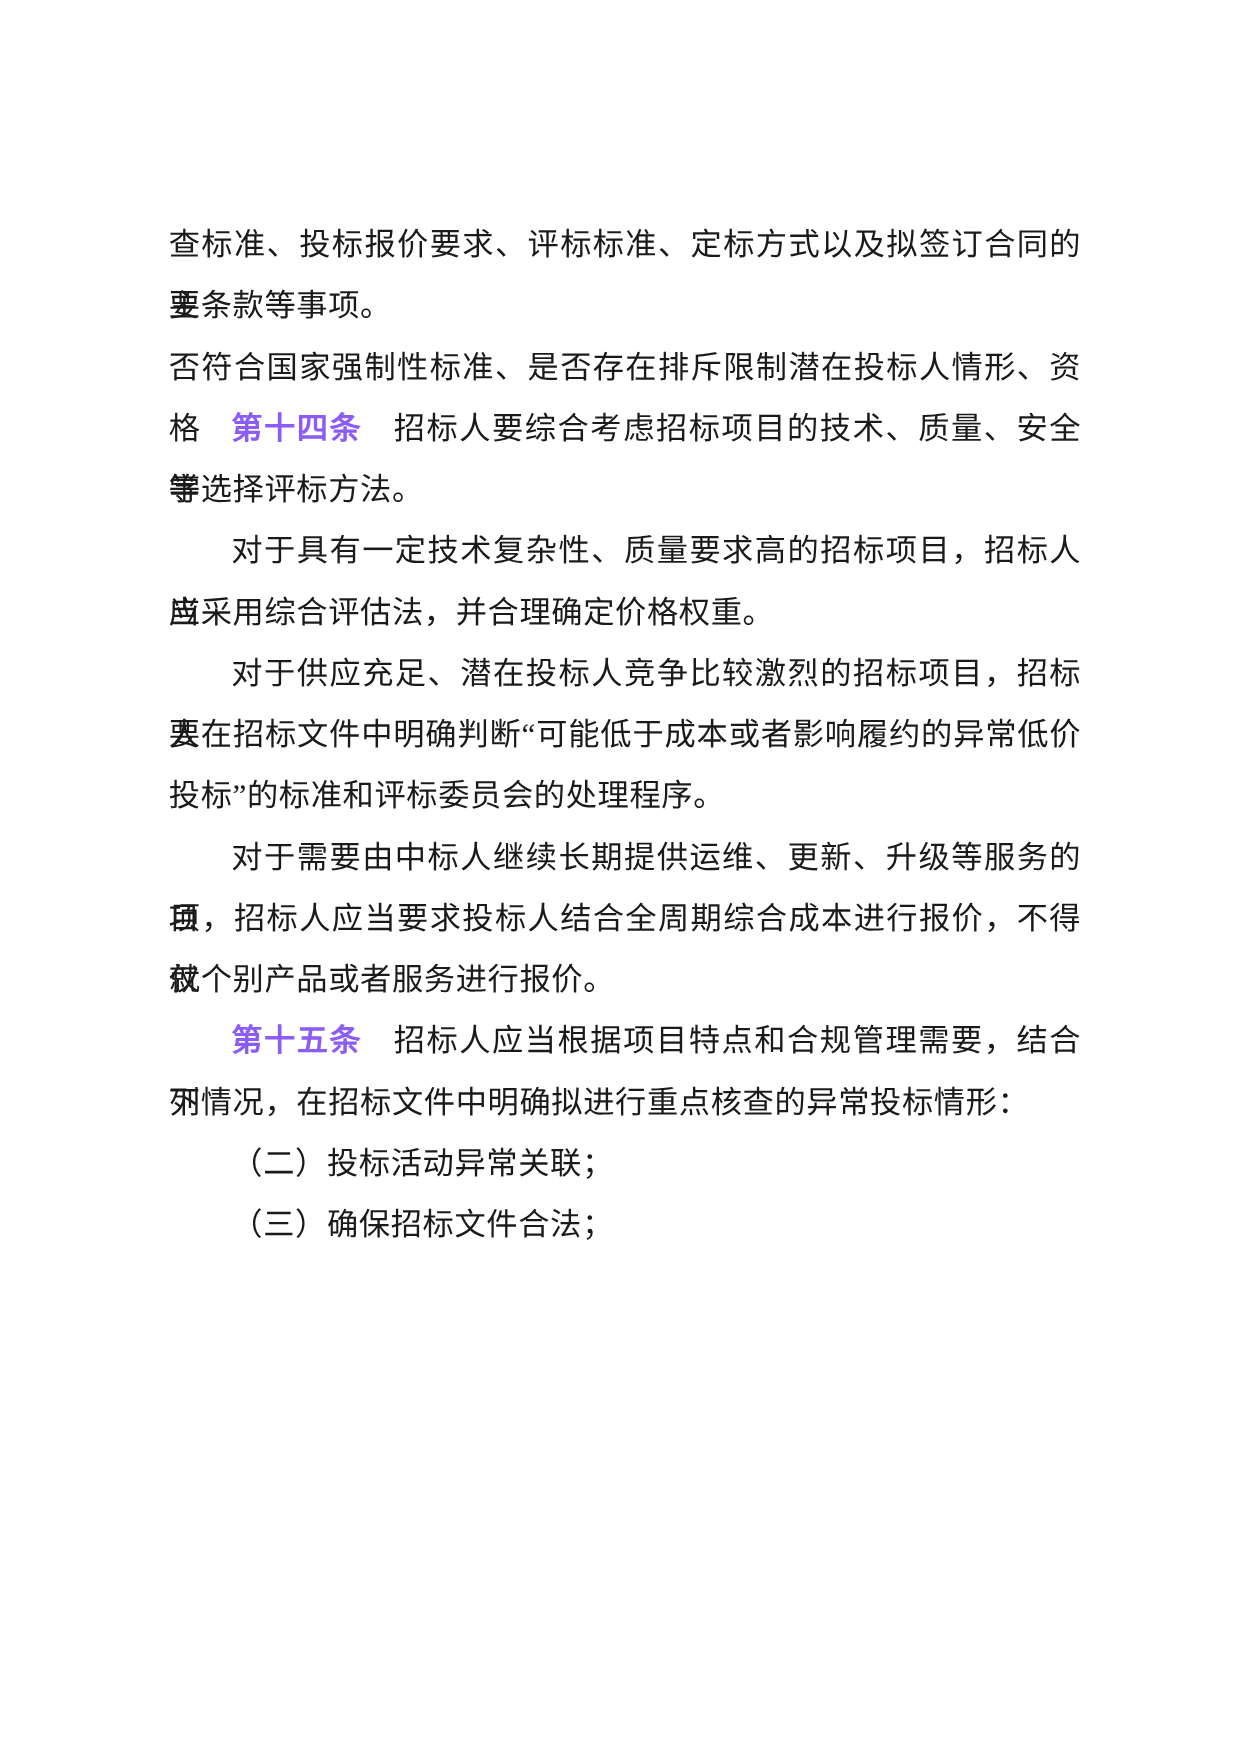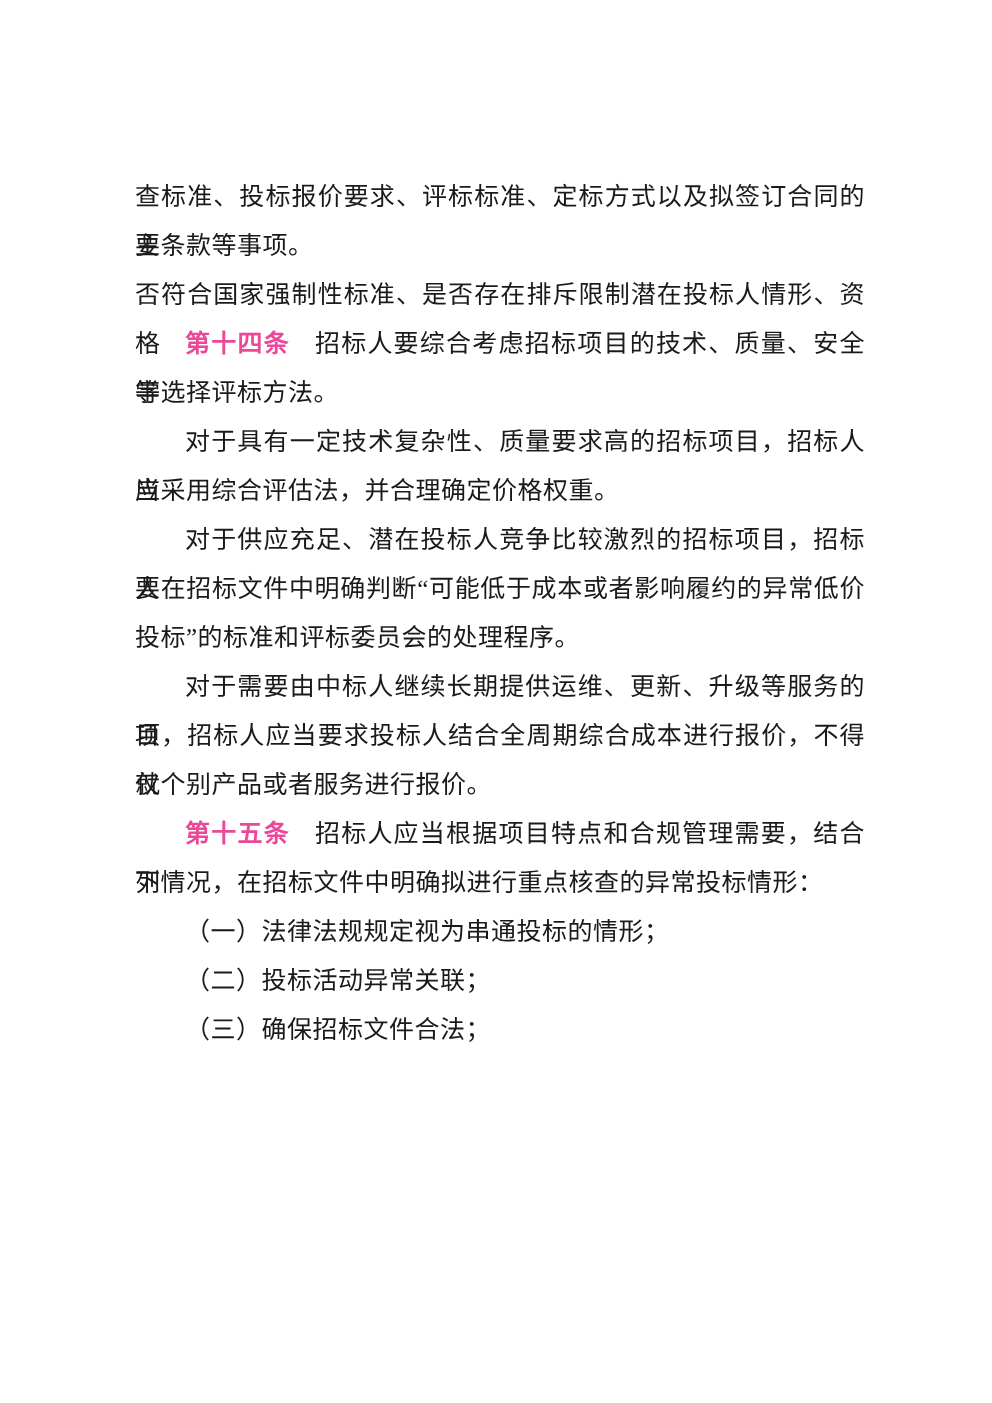--- a/index.html
+++ b/index.html
@@ -36,21 +36,21 @@
     text-align-last: justify;
   }
   
   .in {
     text-indent: 2em;
   }
   
   .lead {
     font-family: Liberation Serif, serif;
     font-weight: 700;
-    color: #ec4899;
+    color: #8b5cf6;
     margin-right: 1em;
   }
   .footer {
     position: absolute;
     left: 145px;
     top: 1252px;
     font-size: 25px;
     line-height: 28px;
     letter-spacing: 2px;
     word-spacing: 8px;
@@ -72,19 +72,18 @@
     <div class="line">当采用综合评估法，并合理确定价格权重。</div>
     <div class="line j in">对于供应充足、潜在投标人竞争比较激烈的招标项目，招标人</div>
     <div class="line j">要在招标文件中明确判断“可能低于成本或者影响履约的异常低价</div>
     <div class="line">投标”的标准和评标委员会的处理程序。</div>
     <div class="line j in">对于需要由中标人继续长期提供运维、更新、升级等服务的项</div>
     <div class="line j">目，招标人应当要求投标人结合全周期综合成本进行报价，不得仅</div>
     <div class="line">就个别产品或者服务进行报价。</div>
 
     <div class="line j in"><span class="lead">第十五条</span><span>招标人应当根据项目特点和合规管理需要，结合下</span></div>
     <div class="line">列情况，在招标文件中明确拟进行重点核查的异常投标情形：</div>
-    <div class="line in">（一）法律法规规定视为串通投标的情形；</div>
     <div class="line in">（二）投标活动异常关联；</div>
     <div class="line in">（三）确保招标文件合法；</div>
   </div>
 
   <div class="footer">— 4 —</div>
 </div>
 
 </body></html>

